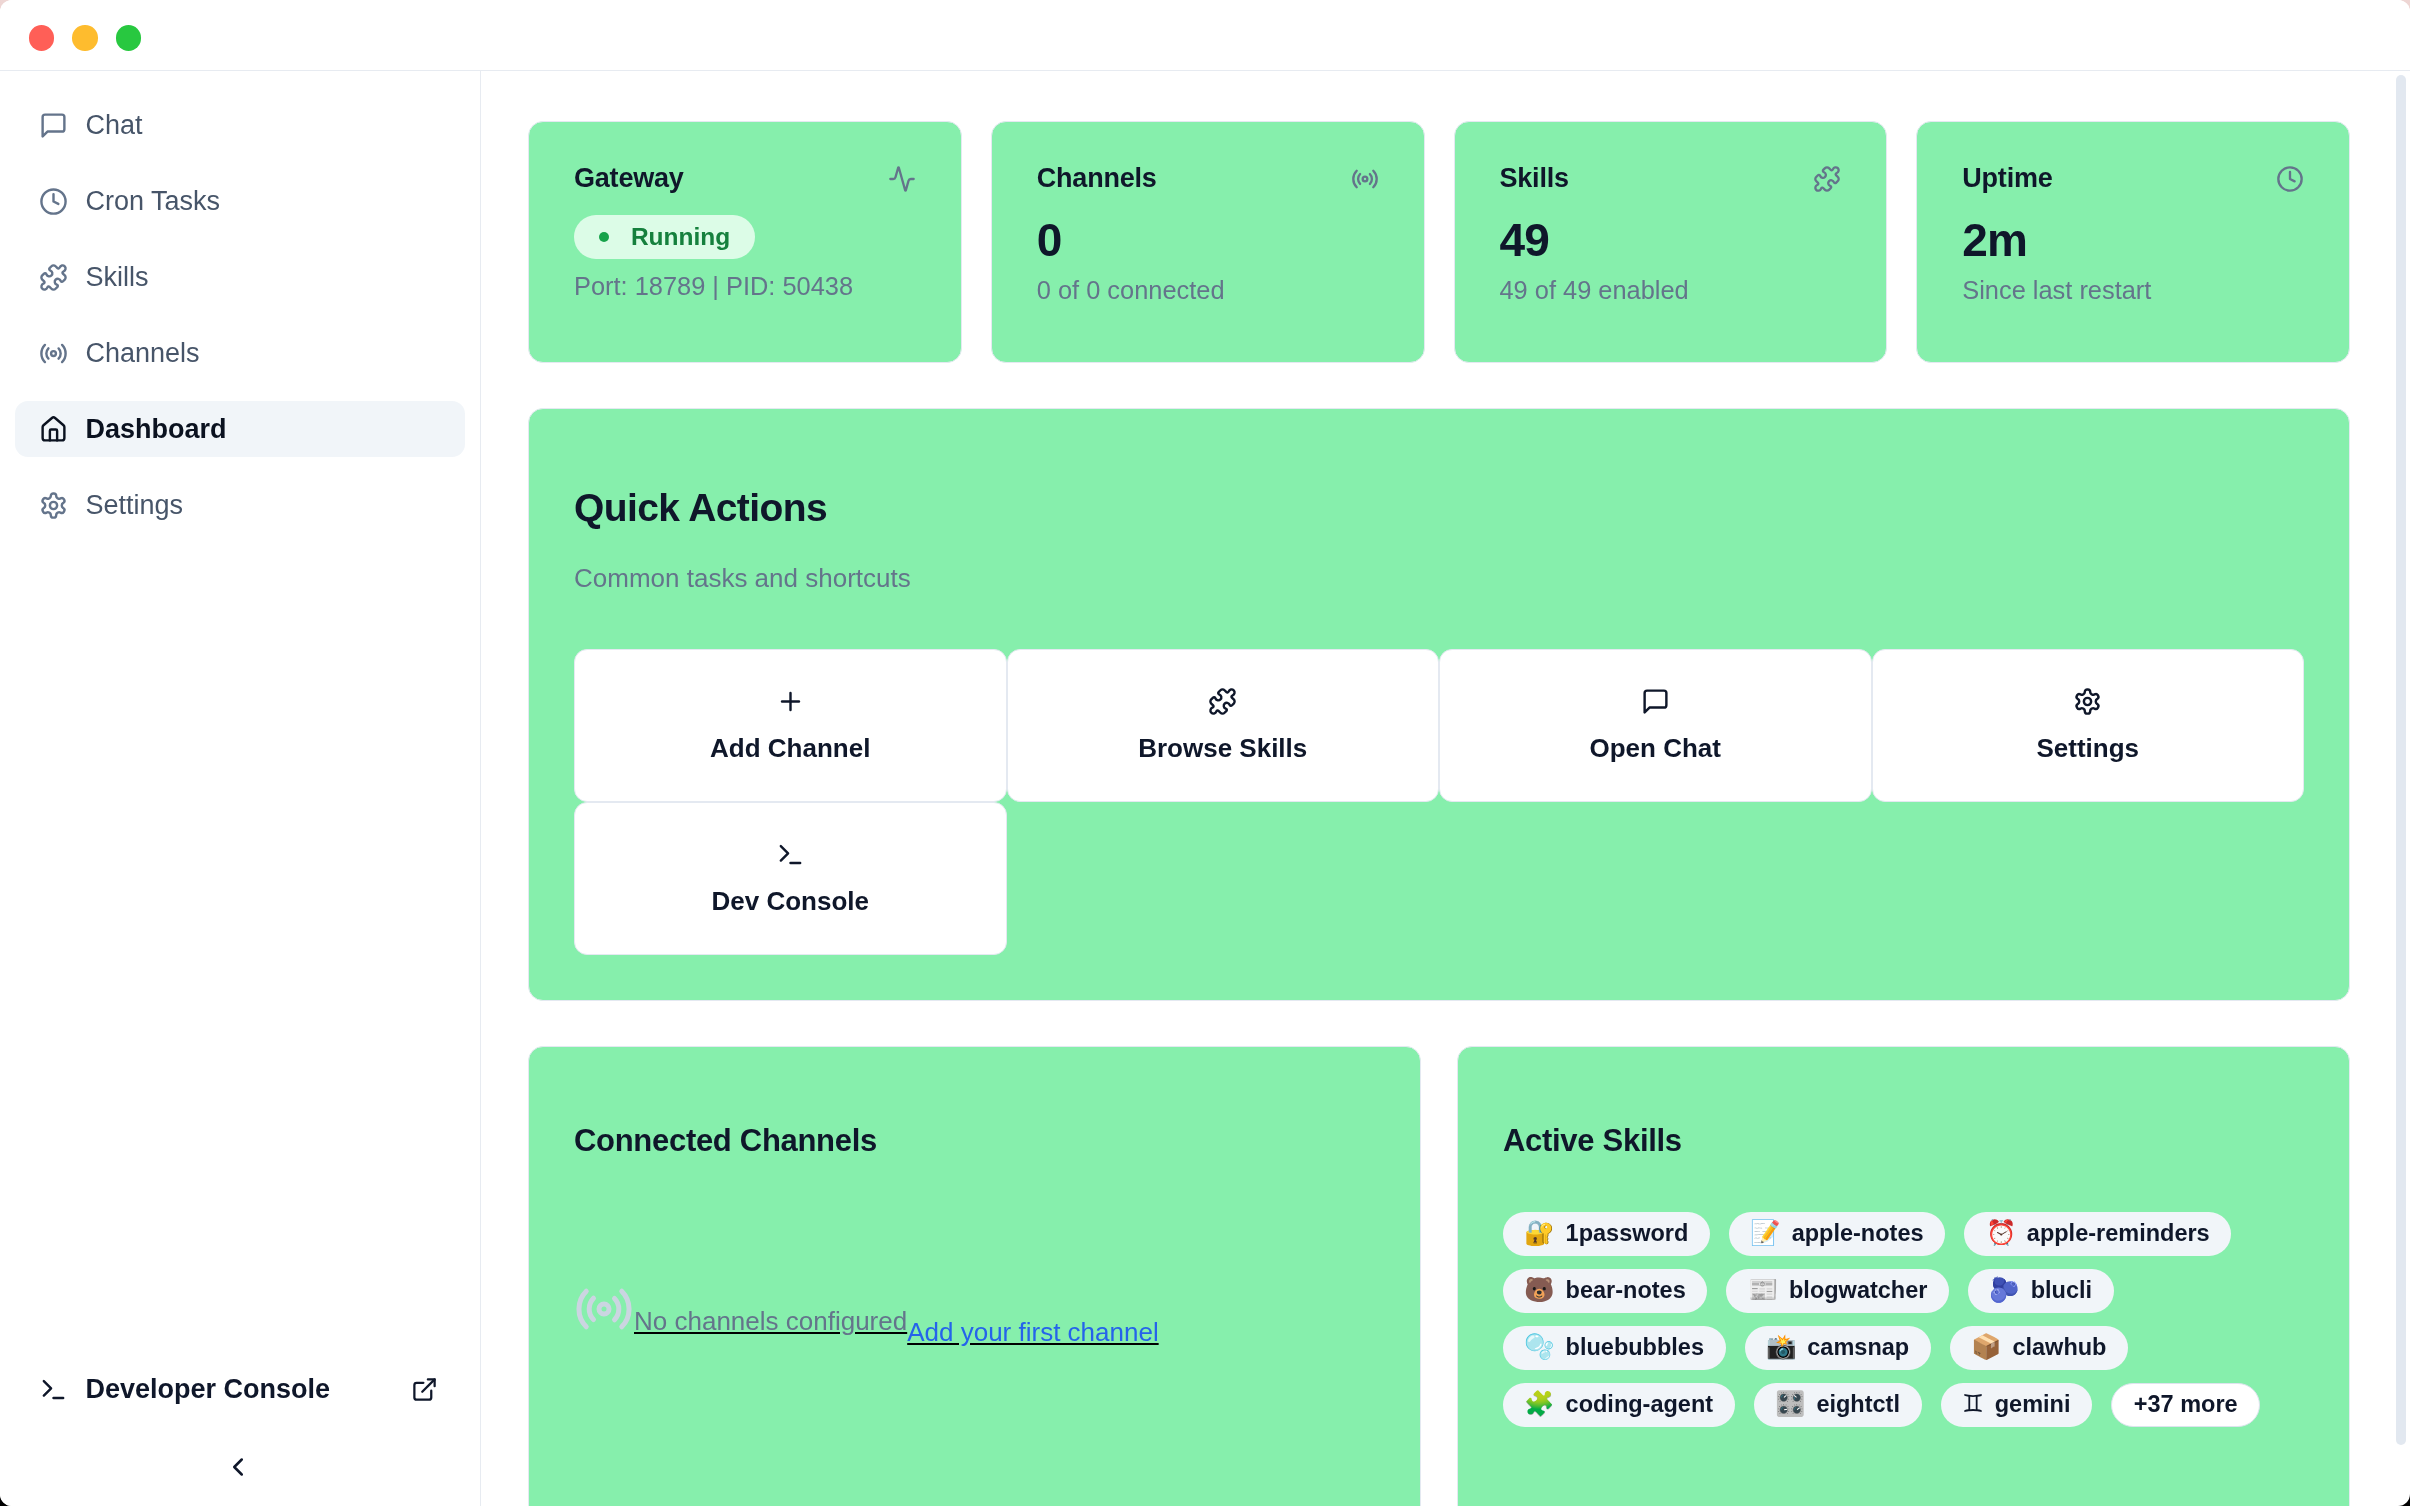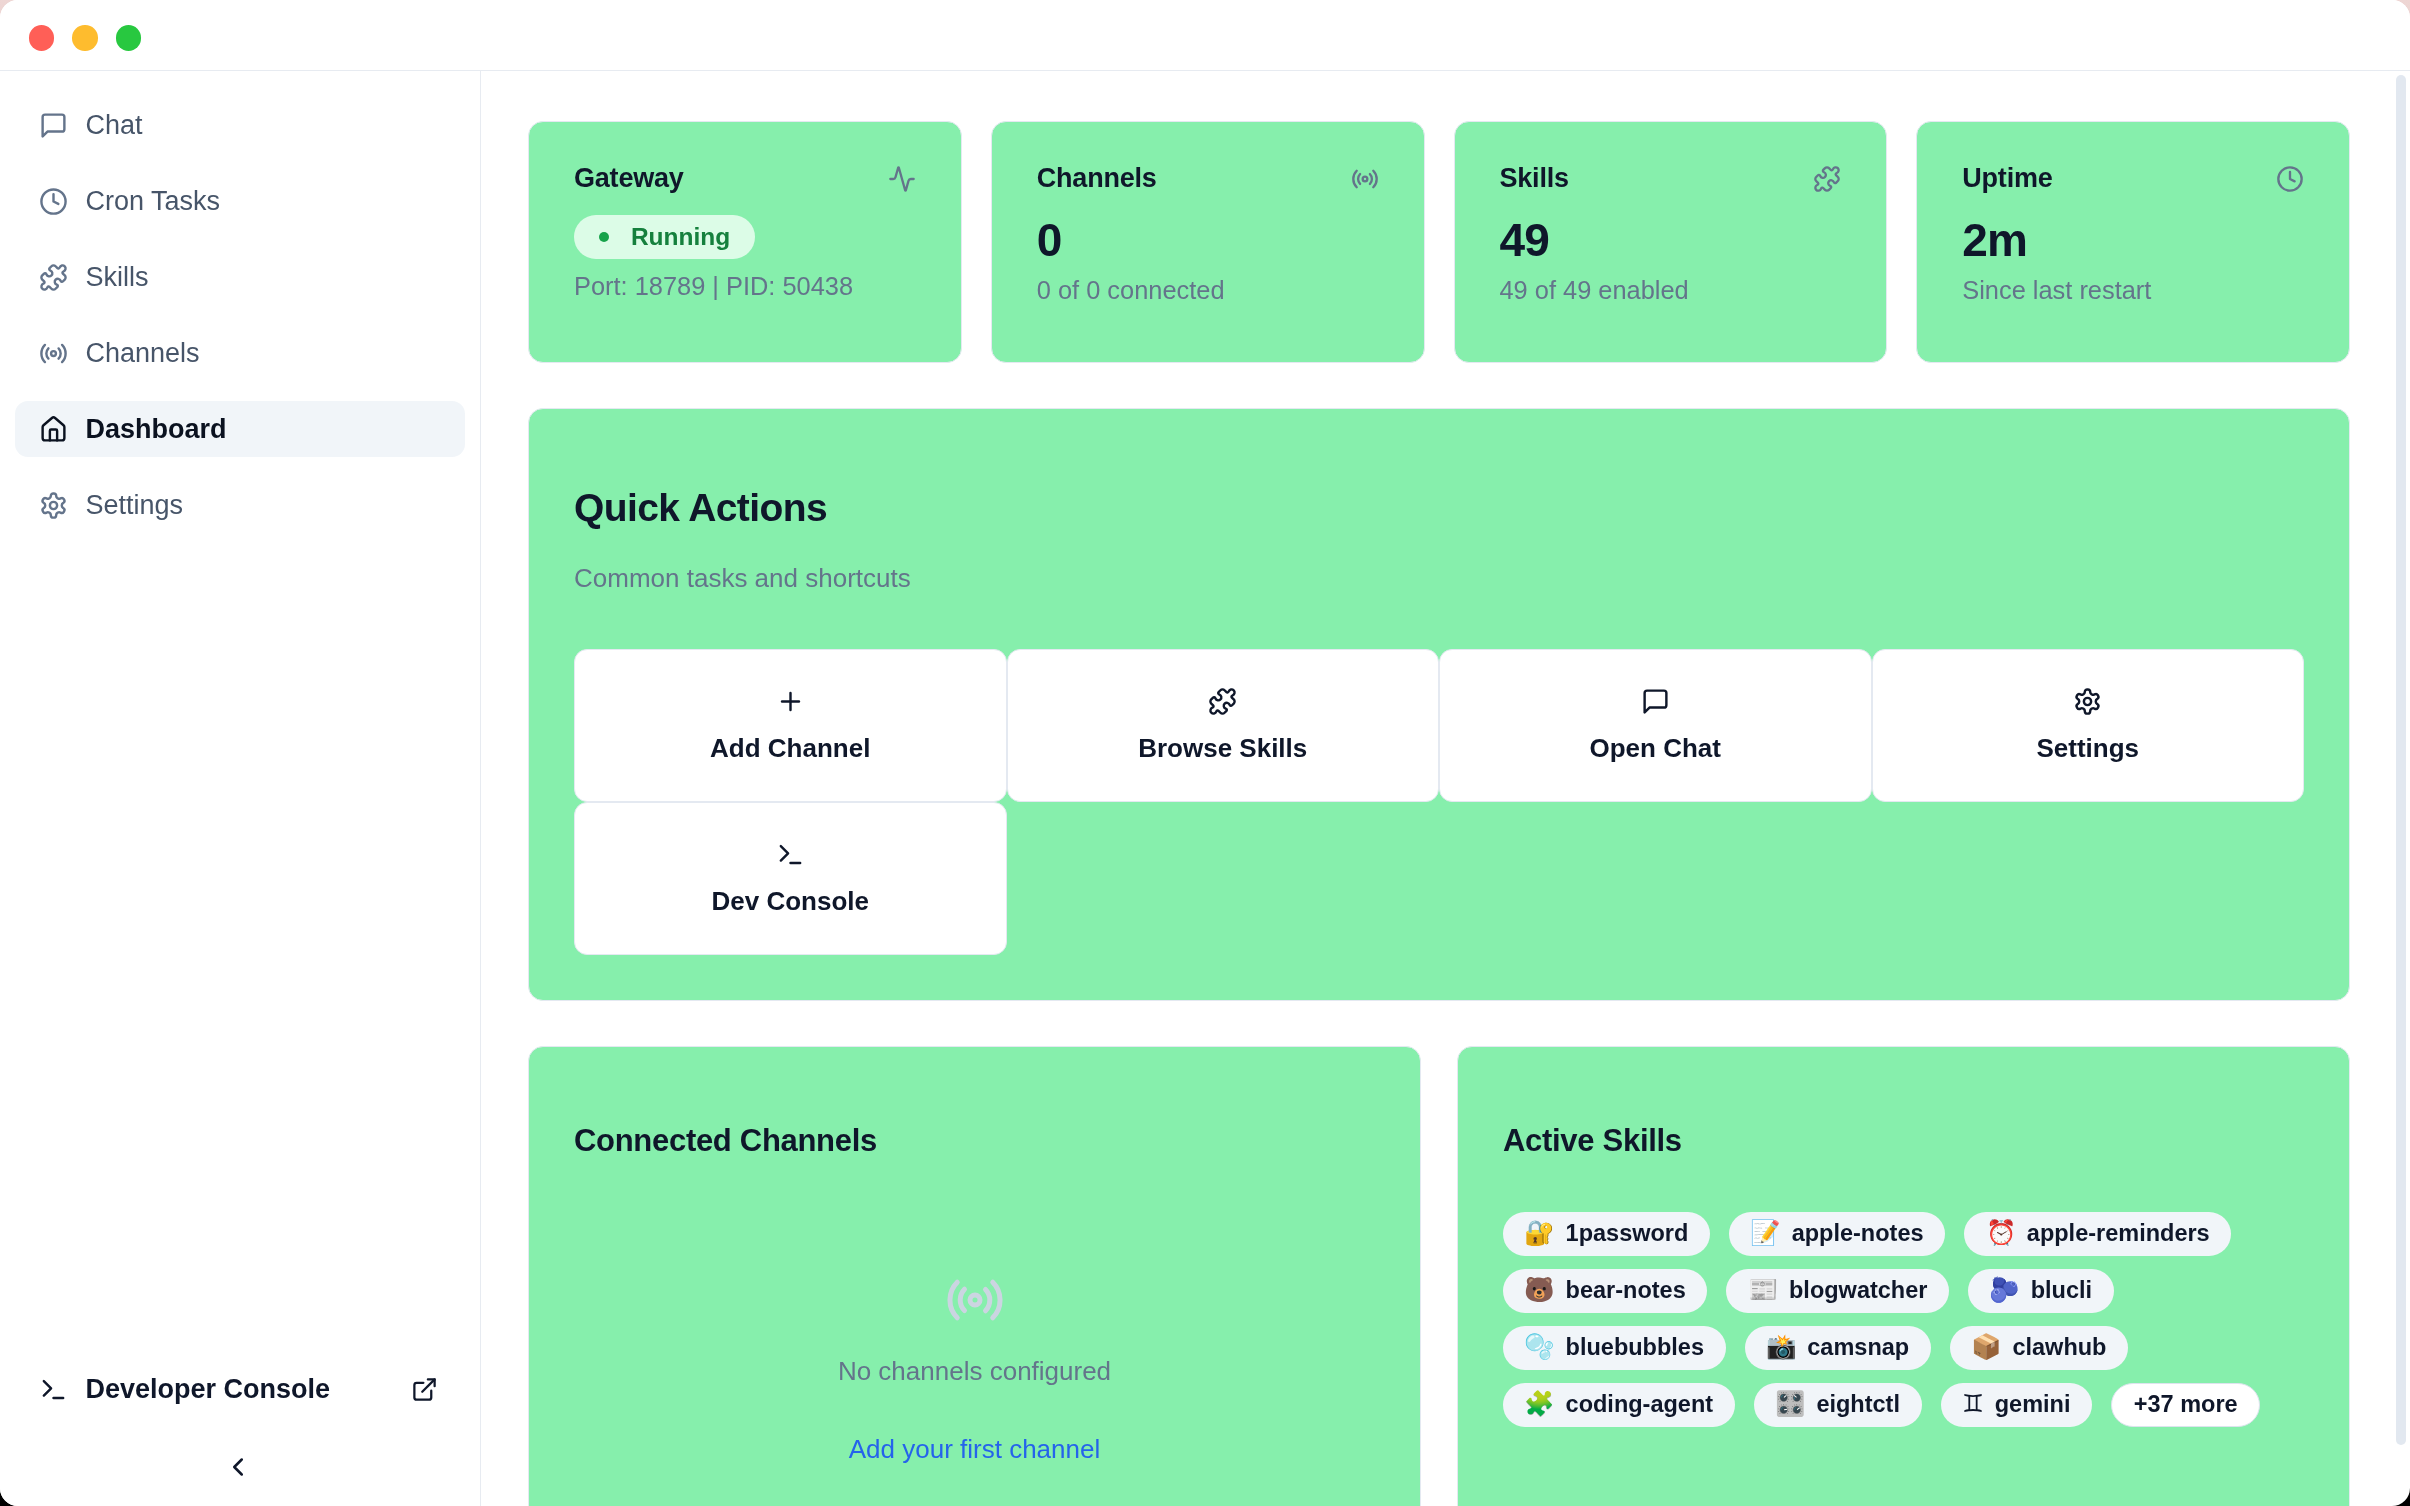--- a/index.html
+++ b/index.html
@@ -1,19 +1,19 @@
 <!DOCTYPE html>
 <html style="font-size:15px"><head>
 <meta charset="utf-8">
 <style>
   html,body{margin:0;padding:0;width:2411px;height:1507px;overflow:hidden;
     font-family:"Liberation Sans","DejaVu Sans",sans-serif;
     background:linear-gradient(180deg,#eed6d4 0%,#e6cbca 7%,#8a7474 38%,#141414 80%,#000 100%);}
   *{box-sizing:border-box;}
-  .window{position:absolute;inset:0;background:#ffffff;border-radius:18px;overflow:hidden;}
+  .window{position:absolute;inset:0;background:#ffffff;border-radius:12px;overflow:hidden;}
 
   
   .titlebar{height:71px;border-bottom:0.9px solid #e7ebf1;position:relative;background:#fff;}
   .traffic{position:absolute;left:29px;top:25.4px;display:flex;gap:18px;}
   .traffic .dot{width:25.4px;height:25.4px;border-radius:50%;}
 
   
   .app-body{display:flex;height:1435px;}
   .sidebar{width:481px;min-width:481px;border-right:0.9px solid #e7ebf1;position:relative;
     padding:26px 15px 0 15px;background:#fff;}
@@ -55,21 +55,21 @@
   .qa-grid{display:grid;grid-template-columns:repeat(4,1fr);margin-top:55px;}
   .qa-btn{height:153px;border:0.9px solid #e4e9f1;border-radius:13px;background:#fff;
     display:flex;flex-direction:column;align-items:center;justify-content:center;gap:17px;
     font-size:26px;font-weight:600;color:#0f172a;cursor:pointer;}
   .qa-btn .icn{width:29px;height:29px;color:#0f172a;display:flex;}
 
   
   .bottom{display:grid;grid-template-columns:1fr 1fr;gap:36px;}
   .panel{padding:45px;height:565px;}
   .panel-title{font-size:31px;font-weight:700;color:#0f172a;letter-spacing:-0.3px;}
-  .cc-empty{display:flex;flex-direction:column;align-items:center;margin-top:111px;}
+  .cc-empty{display:flex;align-items:center;margin-top:111px;text-decoration:underline;}
   .cc-empty .big-icn{width:60px;height:60px;color:#cbd5e1;display:flex;}
   .cc-empty-text{font-size:26px;color:#64748b;margin-top:26px;}
   .cc-link{font-size:26px;color:#2563eb;font-weight:500;margin-top:47px;cursor:pointer;}
 
   .skill-badges{display:flex;flex-wrap:wrap;gap:13px 19px;margin-top:53px;}
   .skill-badge{height:44px;background:#f1f5f9;border-radius:22.6px;display:inline-flex;
     align-items:center;gap:10.4px;padding:0 21.7px;font-size:23.5px;font-weight:600;color:#0f172a;}
   .skill-emoji{font-size:24.5px;line-height:1;}
   .skill-badge.more{background:#fff;border:0.9px solid #dde4ee;cursor:pointer;}
 

